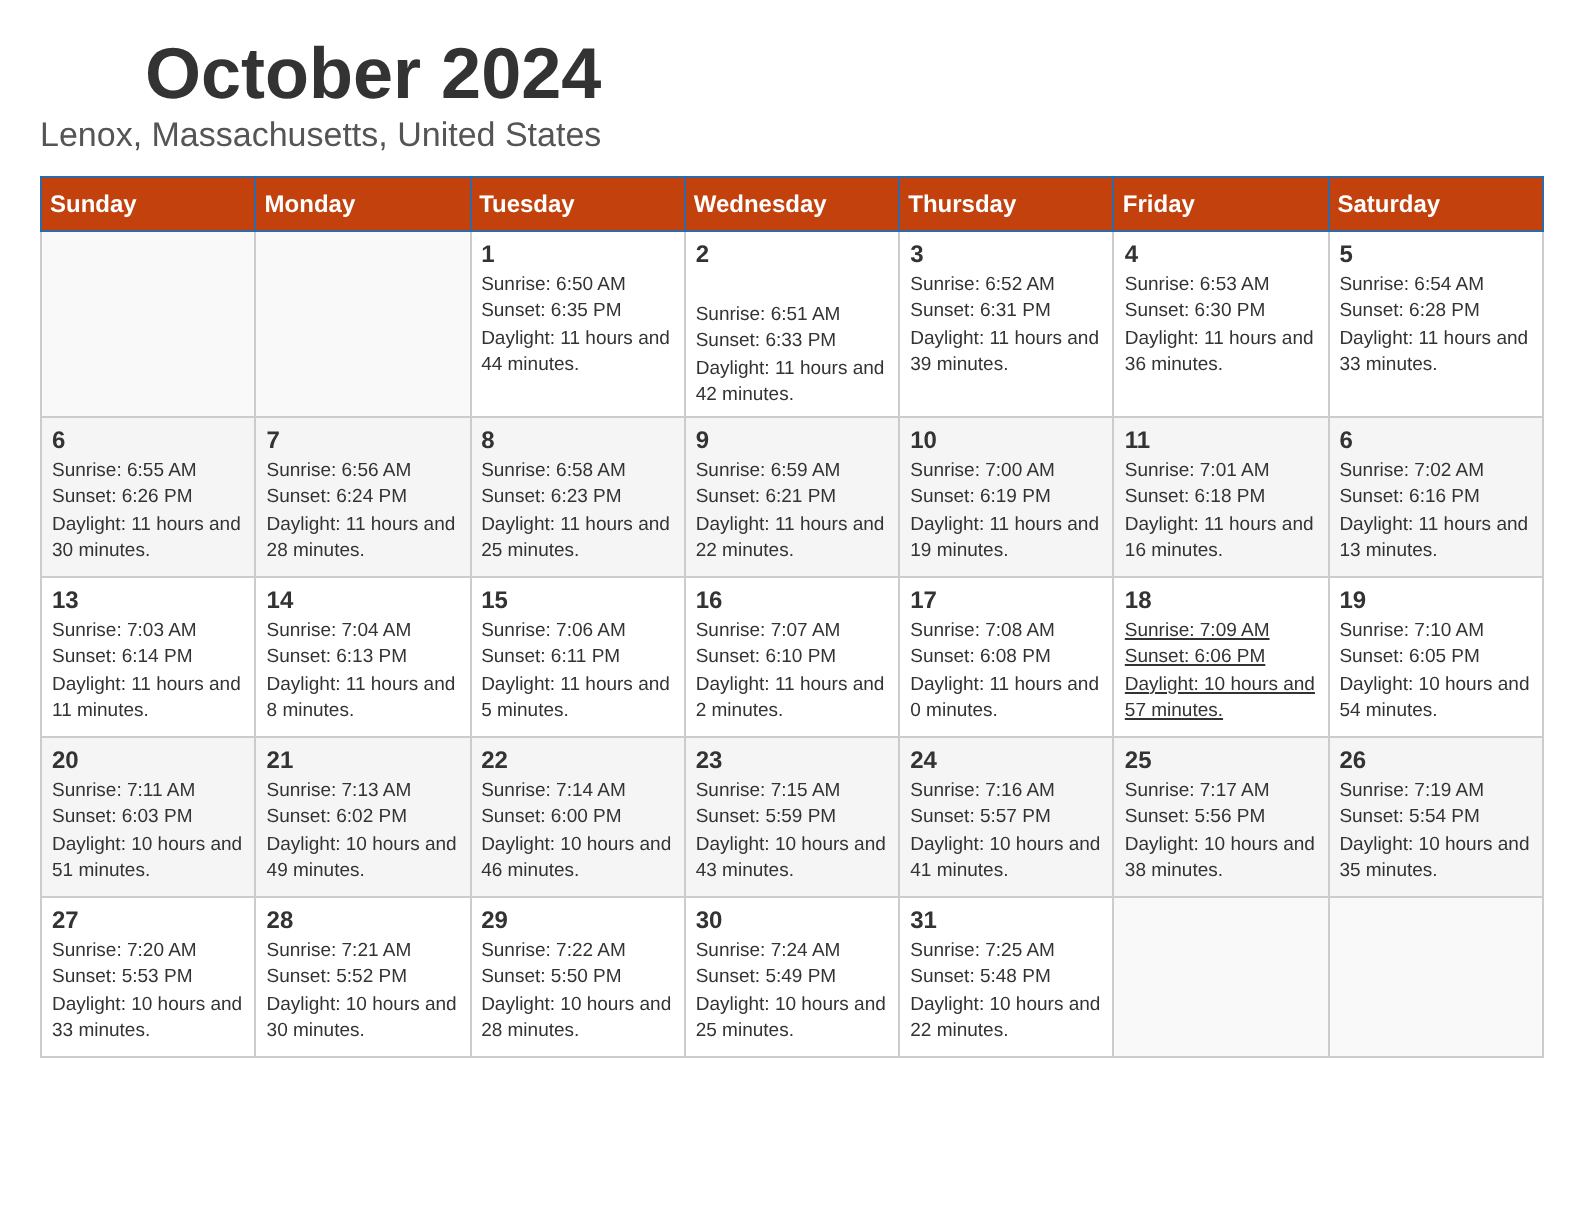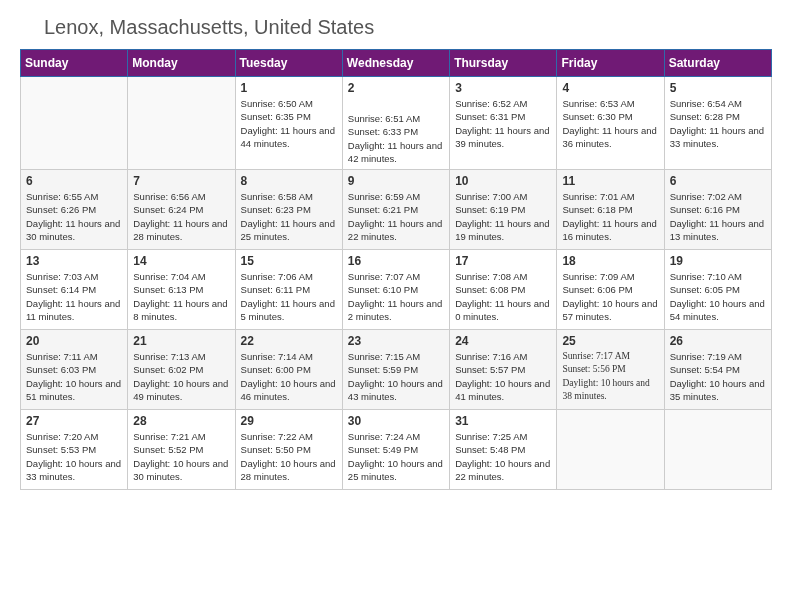--- a/index.html
+++ b/index.html
@@ -27,31 +27,30 @@
     }
     .title-area {
       text-align: right;
     }
     .month-title {
       font-size: 36px;
       font-weight: bold;
       color: #333;
     }
     .location {
-      font-size: 20px;
+      font-size: 17px;
       color: #555;
-      margin-left: 24px;
     }
     table {
       width: 100%;
       border-collapse: collapse;
       table-layout: fixed;
     }
     thead tr th {
-      background: #701a75;
+      background: #c2410c;
       color: #fff;
       font-size: 12px;
       font-weight: bold;
       padding: 6px 4px;
       text-align: left;
       border: 1px solid #2e6aaa;
     }
     tbody tr td {
       border: 1px solid #ccc;
       vertical-align: top;
@@ -77,20 +76,21 @@
     }
     .empty-cell {
       background: #f9f9f9 !important;
     }
   </style>
 </head>
 <body>
 
 <div class="header-area">
   <div class="title-area">
+    <div class="month-title">October 2024</div>
     <div class="location">Lenox, Massachusetts, United States</div>
   </div>
 </div>
 
 <table>
   <thead>
     <tr id="header-row">
         <th>Sunday</th>
         <th>Monday</th>
         <th>Tuesday</th>
@@ -205,21 +205,21 @@
 Daylight: 11 hours and 2 minutes.</div>
         </td>
         <td>
           <span class="day-number">17</span>
           <div class="day-info" style="white-space: pre-line;">Sunrise: 7:08 AM
 Sunset: 6:08 PM
 Daylight: 11 hours and 0 minutes.</div>
         </td>
         <td>
           <span class="day-number">18</span>
-          <div class="day-info" style="white-space: pre-line;">Sunrise: 7:09 AM
+          <div class="day-info" style="white-space: pre-line; text-decoration: underline;">Sunrise: 7:09 AM
 Sunset: 6:06 PM
 Daylight: 10 hours and 57 minutes.</div>
         </td>
         <td>
           <span class="day-number">19</span>
           <div class="day-info" style="white-space: pre-line;">Sunrise: 7:10 AM
 Sunset: 6:05 PM
 Daylight: 10 hours and 54 minutes.</div>
         </td>
       </tr>
@@ -249,21 +249,21 @@
 Daylight: 10 hours and 43 minutes.</div>
         </td>
         <td>
           <span class="day-number">24</span>
           <div class="day-info" style="white-space: pre-line;">Sunrise: 7:16 AM
 Sunset: 5:57 PM
 Daylight: 10 hours and 41 minutes.</div>
         </td>
         <td>
           <span class="day-number">25</span>
-          <div class="day-info" style="white-space: pre-line; font-family: Liberation Serif, serif;">Sunrise: 7:17 AM
+          <div class="day-info" style="white-space: pre-line;">Sunrise: 7:17 AM
 Sunset: 5:56 PM
 Daylight: 10 hours and 38 minutes.</div>
         </td>
         <td>
           <span class="day-number">26</span>
           <div class="day-info" style="white-space: pre-line;">Sunrise: 7:19 AM
 Sunset: 5:54 PM
 Daylight: 10 hours and 35 minutes.</div>
         </td>
       </tr>

